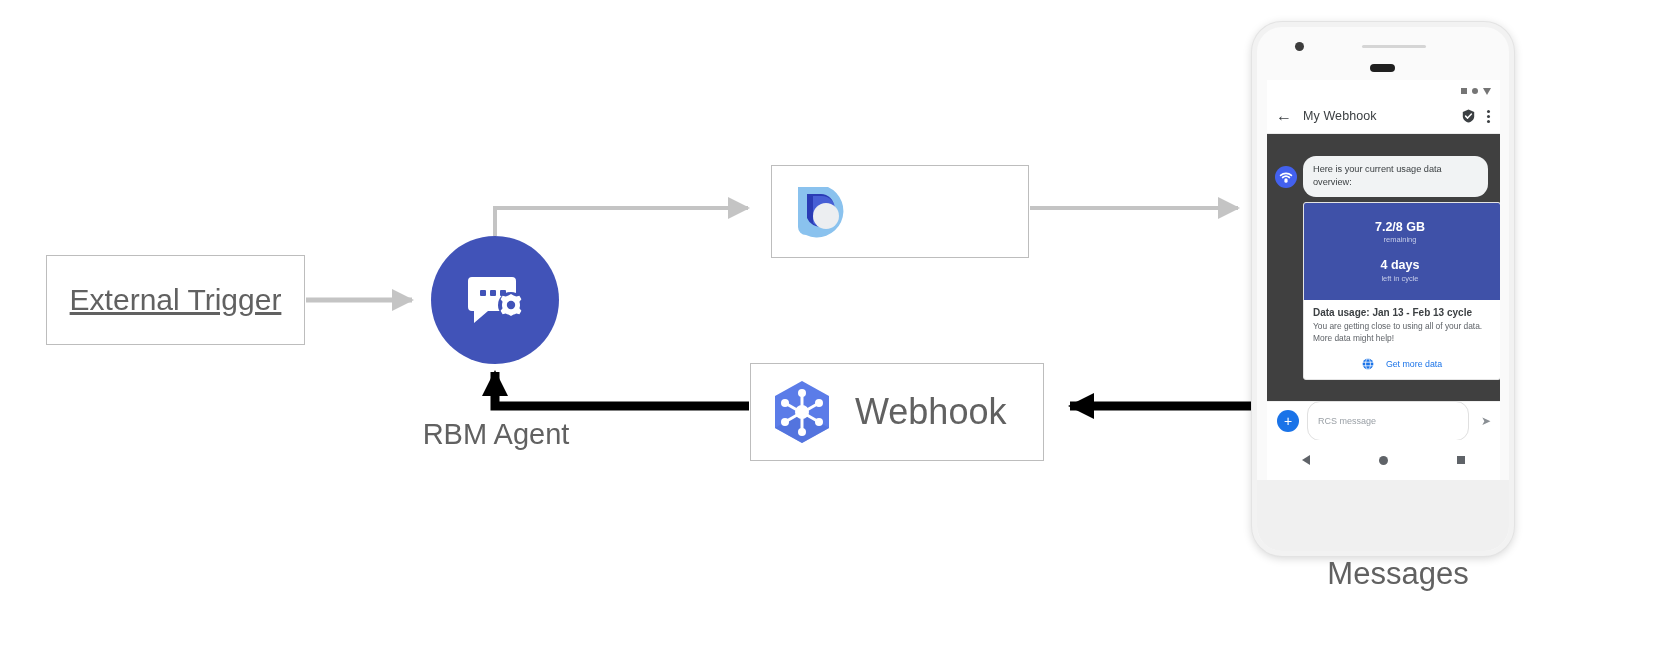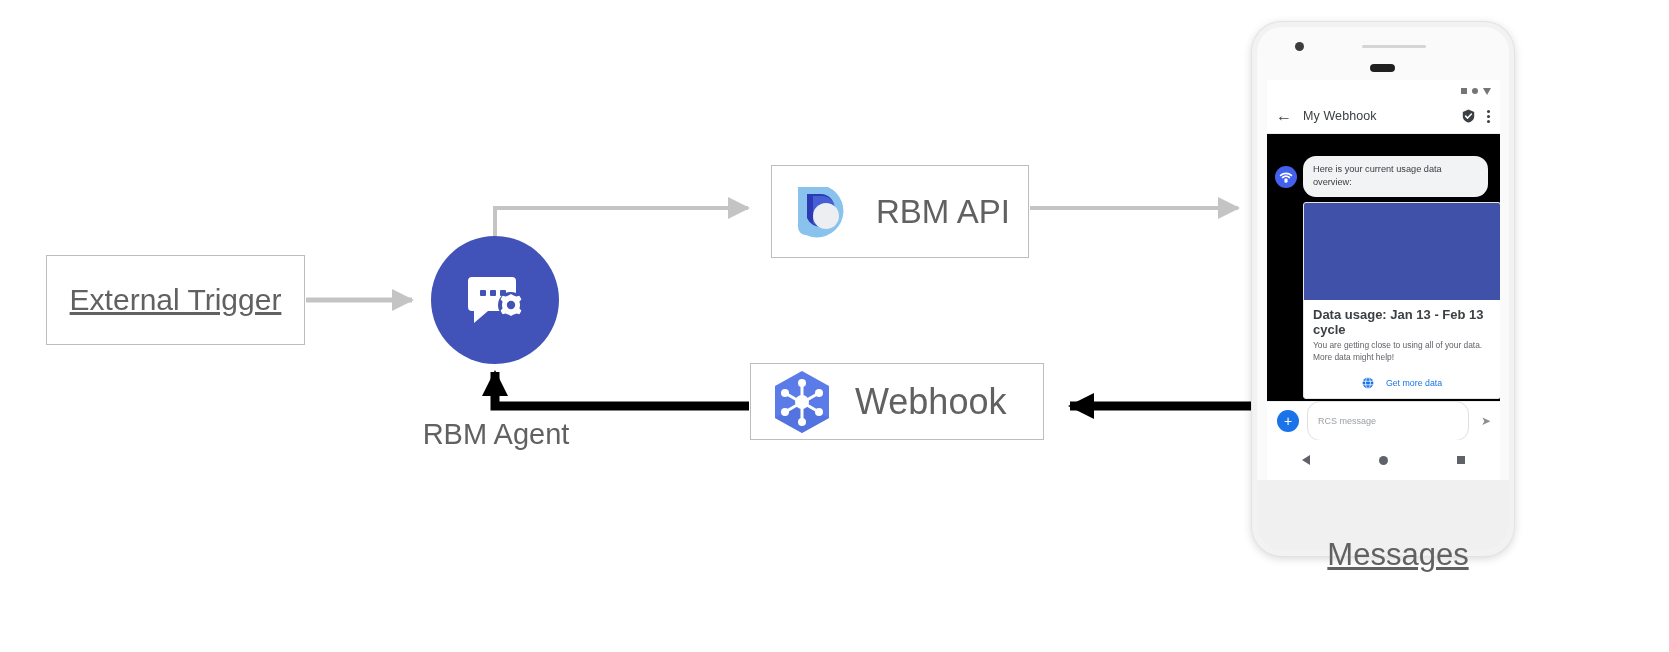--- a/index.html
+++ b/index.html
@@ -50,21 +50,21 @@
     padding-left: 18px;
     gap: 18px;
   }
   #rbm-api-box .node-label-lite { font-size: 33px; }
 
   
   #webhook-box {
     left: 750px;
     top: 363px;
     width: 294px;
-    height: 77px;
+    height: 98px;
     padding-left: 14px;
     gap: 16px;
   }
   #webhook-box .node-label-lite { font-size: 36px; }
 
   
   #rbm-agent-circle {
     position: absolute;
     left: 431px;
     top: 236px;
@@ -85,28 +85,27 @@
     font-size: 29px;
     font-weight: 300;
     color: #616161;
     white-space: nowrap;
   }
 
   
   #messages-caption {
     position: absolute;
     left: 1278px;
-    top: 537px;
+    top: 556px;
     width: 240px;
     text-align: center;
     font-size: 31px;
     font-weight: 300;
     color: #616161;
     white-space: nowrap;
-    text-decoration: underline;
   }
 
   
   #connectors {
     position: absolute;
     left: 0; top: 0;
     width: 1669px;
     height: 652px;
     pointer-events: none;
   }
@@ -226,21 +225,21 @@
     left: 0; right: 0;
     bottom: -9px;
     text-align: center;
     font-size: 7px;
     color: #f2f2f2;
   }
 
   
   #conversation {
     padding: 22px 0 0 0;
-    background: #000000;
+    background: #404040;
     height: 318px;
     box-sizing: border-box;
     position: relative;
   }
   #msg-row {
     display: flex;
     align-items: flex-start;
     padding: 0 9px 0 8px;
     gap: 6px;
   }
@@ -296,21 +295,21 @@
     flex: 1;
     text-align: center;
     color: #fff;
     padding-left: 2px;
   }
   .stat-main { font-size: 12.5px; font-weight: 700; line-height: 1.15; }
   .stat-sub { font-size: 7.5px; color: #c4cbe8; margin-top: 1px; }
   .stat-gap { height: 14px; }
 
   #card-body { padding: 7px 9px 6px 9px; }
-  #card-title { font-size: 13px; font-weight: 700; color: #3c4043; margin-bottom: 3px; }
+  #card-title { font-size: 10px; font-weight: 700; color: #3c4043; margin-bottom: 3px; }
   #card-desc { font-size: 8.4px; color: #5f6368; line-height: 1.42; }
 
   #card-action {
     display: flex;
     align-items: center;
     justify-content: center;
     gap: 12px;
     padding: 7px 0 9px 0;
   }
   #card-action-label { font-size: 8.8px; color: #1a73e8; font-weight: 500; }
@@ -435,21 +434,20 @@
 </div>
 <div id="rbm-agent-label">RBM Agent</div>
 
 <div class="node-box" id="rbm-api-box">
   <svg width="68" height="68" viewBox="0 0 68 68">
     <path d="M8,9 h30 a22,22 0 1 1 -22,48 a8,8 0 0 1 -8,-8 z" fill="#8ac2ee"></path>
     <path d="M17,16 h14 a13,13 0 0 1 13,13 v6 a14,14 0 0 1 -27,5 z" fill="#2a3bb5"></path>
     <path d="M23,18 h9 a13,13 0 0 1 13,13 v5 a13,13 0 0 1 -22,9 z" fill="#4a63d8" opacity="0.92"></path>
     <circle cx="36" cy="38" r="13" fill="#eceef1"></circle>
   </svg>
-  <span class="node-label-lite">RBM API</span>
 </div>
 
 <div class="node-box" id="webhook-box">
   <svg width="74" height="74" viewBox="0 0 74 74">
     <path d="M37,6 L64,21 L64,53 L37,68 L10,53 L10,21 z" fill="#5b7ce8"></path>
     <path d="M37,37 L64,53 L37,68 L10,53 z" fill="#4d6ed6" opacity="0.55"></path>
     <g fill="#ffffff">
       <circle cx="37" cy="37" r="7"></circle>
       <circle cx="37" cy="18" r="4"></circle>
       <circle cx="37" cy="57" r="4"></circle>
@@ -509,20 +507,27 @@
             <path d="M3.6,7.5 A5.2,5.2 0 0 1 10.4,7.5" stroke="#ffffff" stroke-width="1.7" fill="none" stroke-linecap="round"></path>
             <rect x="5.4" y="8.2" width="3.2" height="4.6" rx="1.6" fill="#ffffff"></rect>
           </svg>
         </div>
         <div id="bubble-col">
           <div id="text-bubble">Here is your current usage data overview:</div>
 
           
           <div id="rich-card">
             <div id="card-media">
+              <div id="card-stats">
+                <div class="stat-main">7.2/8 GB</div>
+                <div class="stat-sub">remaining</div>
+                <div class="stat-gap"></div>
+                <div class="stat-main">4 days</div>
+                <div class="stat-sub">left in cycle</div>
+              </div>
             </div>
             <div id="card-body">
               <div id="card-title">Data usage: Jan 13 - Feb 13 cycle</div>
               <div id="card-desc">You are getting close to using all of your data. More data might help!</div>
             </div>
             <div id="card-action">
               <svg width="12" height="12" viewBox="0 0 12 12">
                 <circle cx="6" cy="6" r="5.4" fill="#1a73e8"></circle>
                 <ellipse cx="6" cy="6" rx="2.4" ry="5.4" stroke="#ffffff" stroke-width="0.8" fill="none"></ellipse>
                 <path d="M0.9,4.2 H11.1 M0.9,7.8 H11.1" stroke="#ffffff" stroke-width="0.8"></path>

